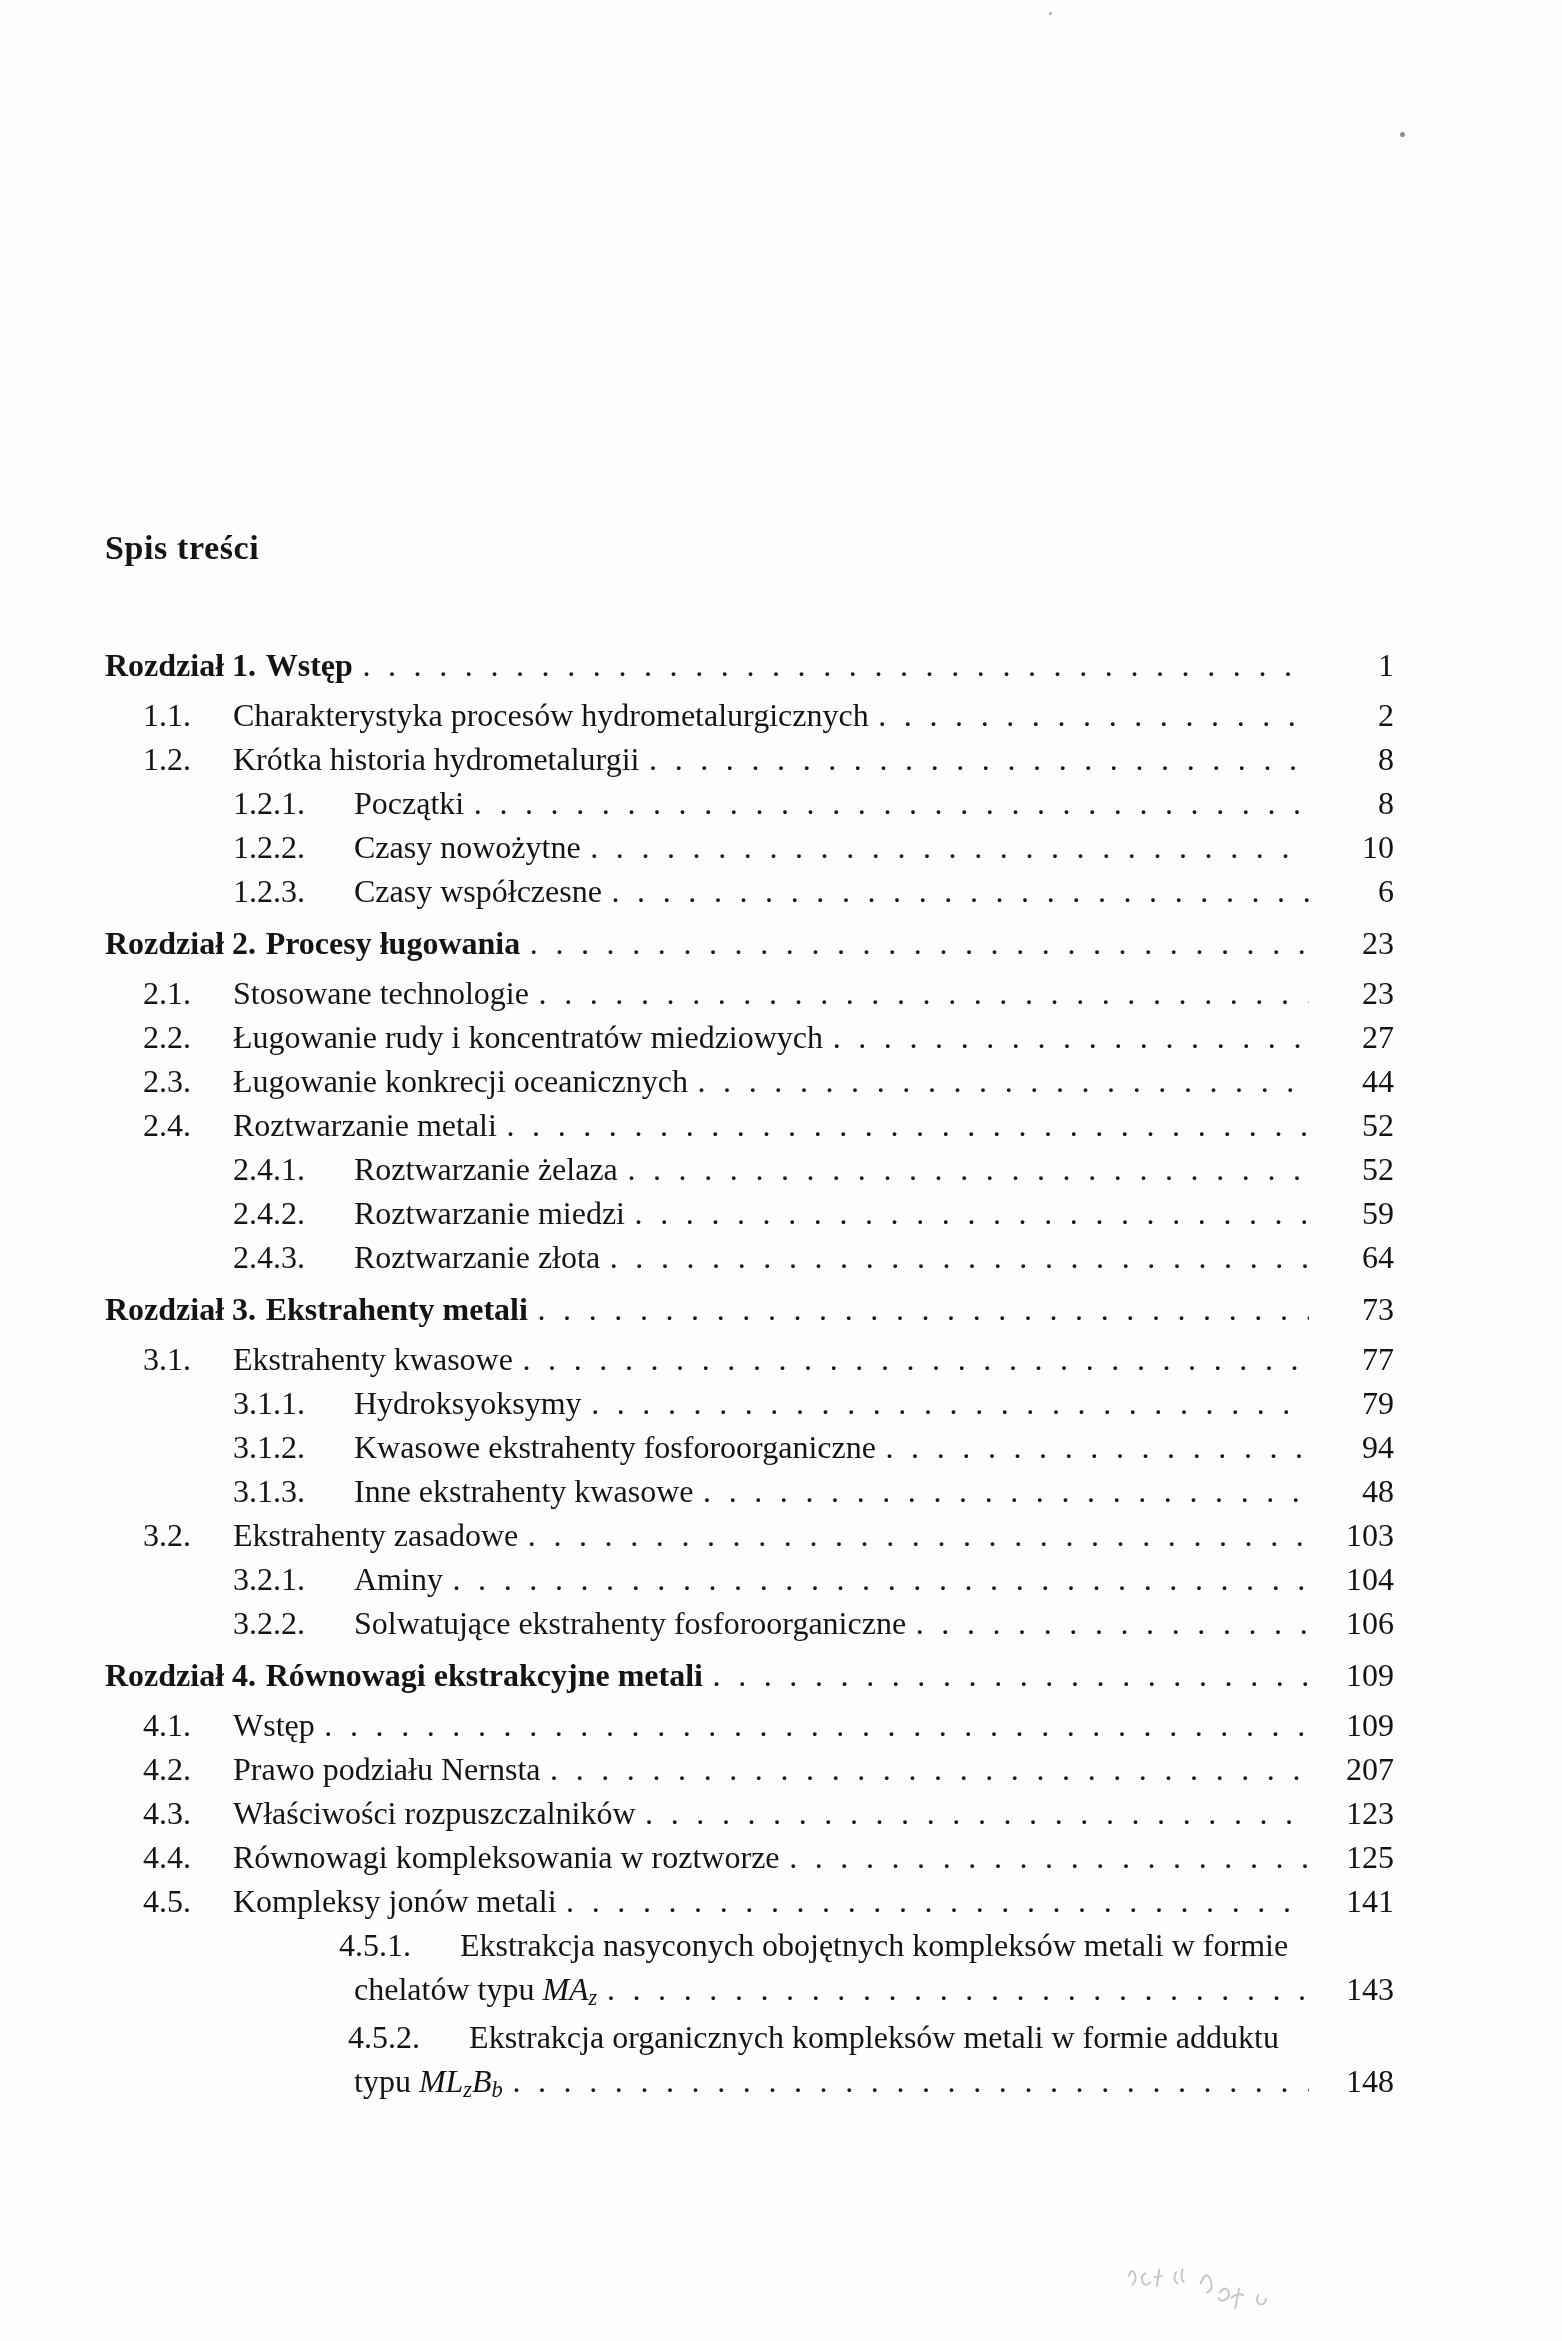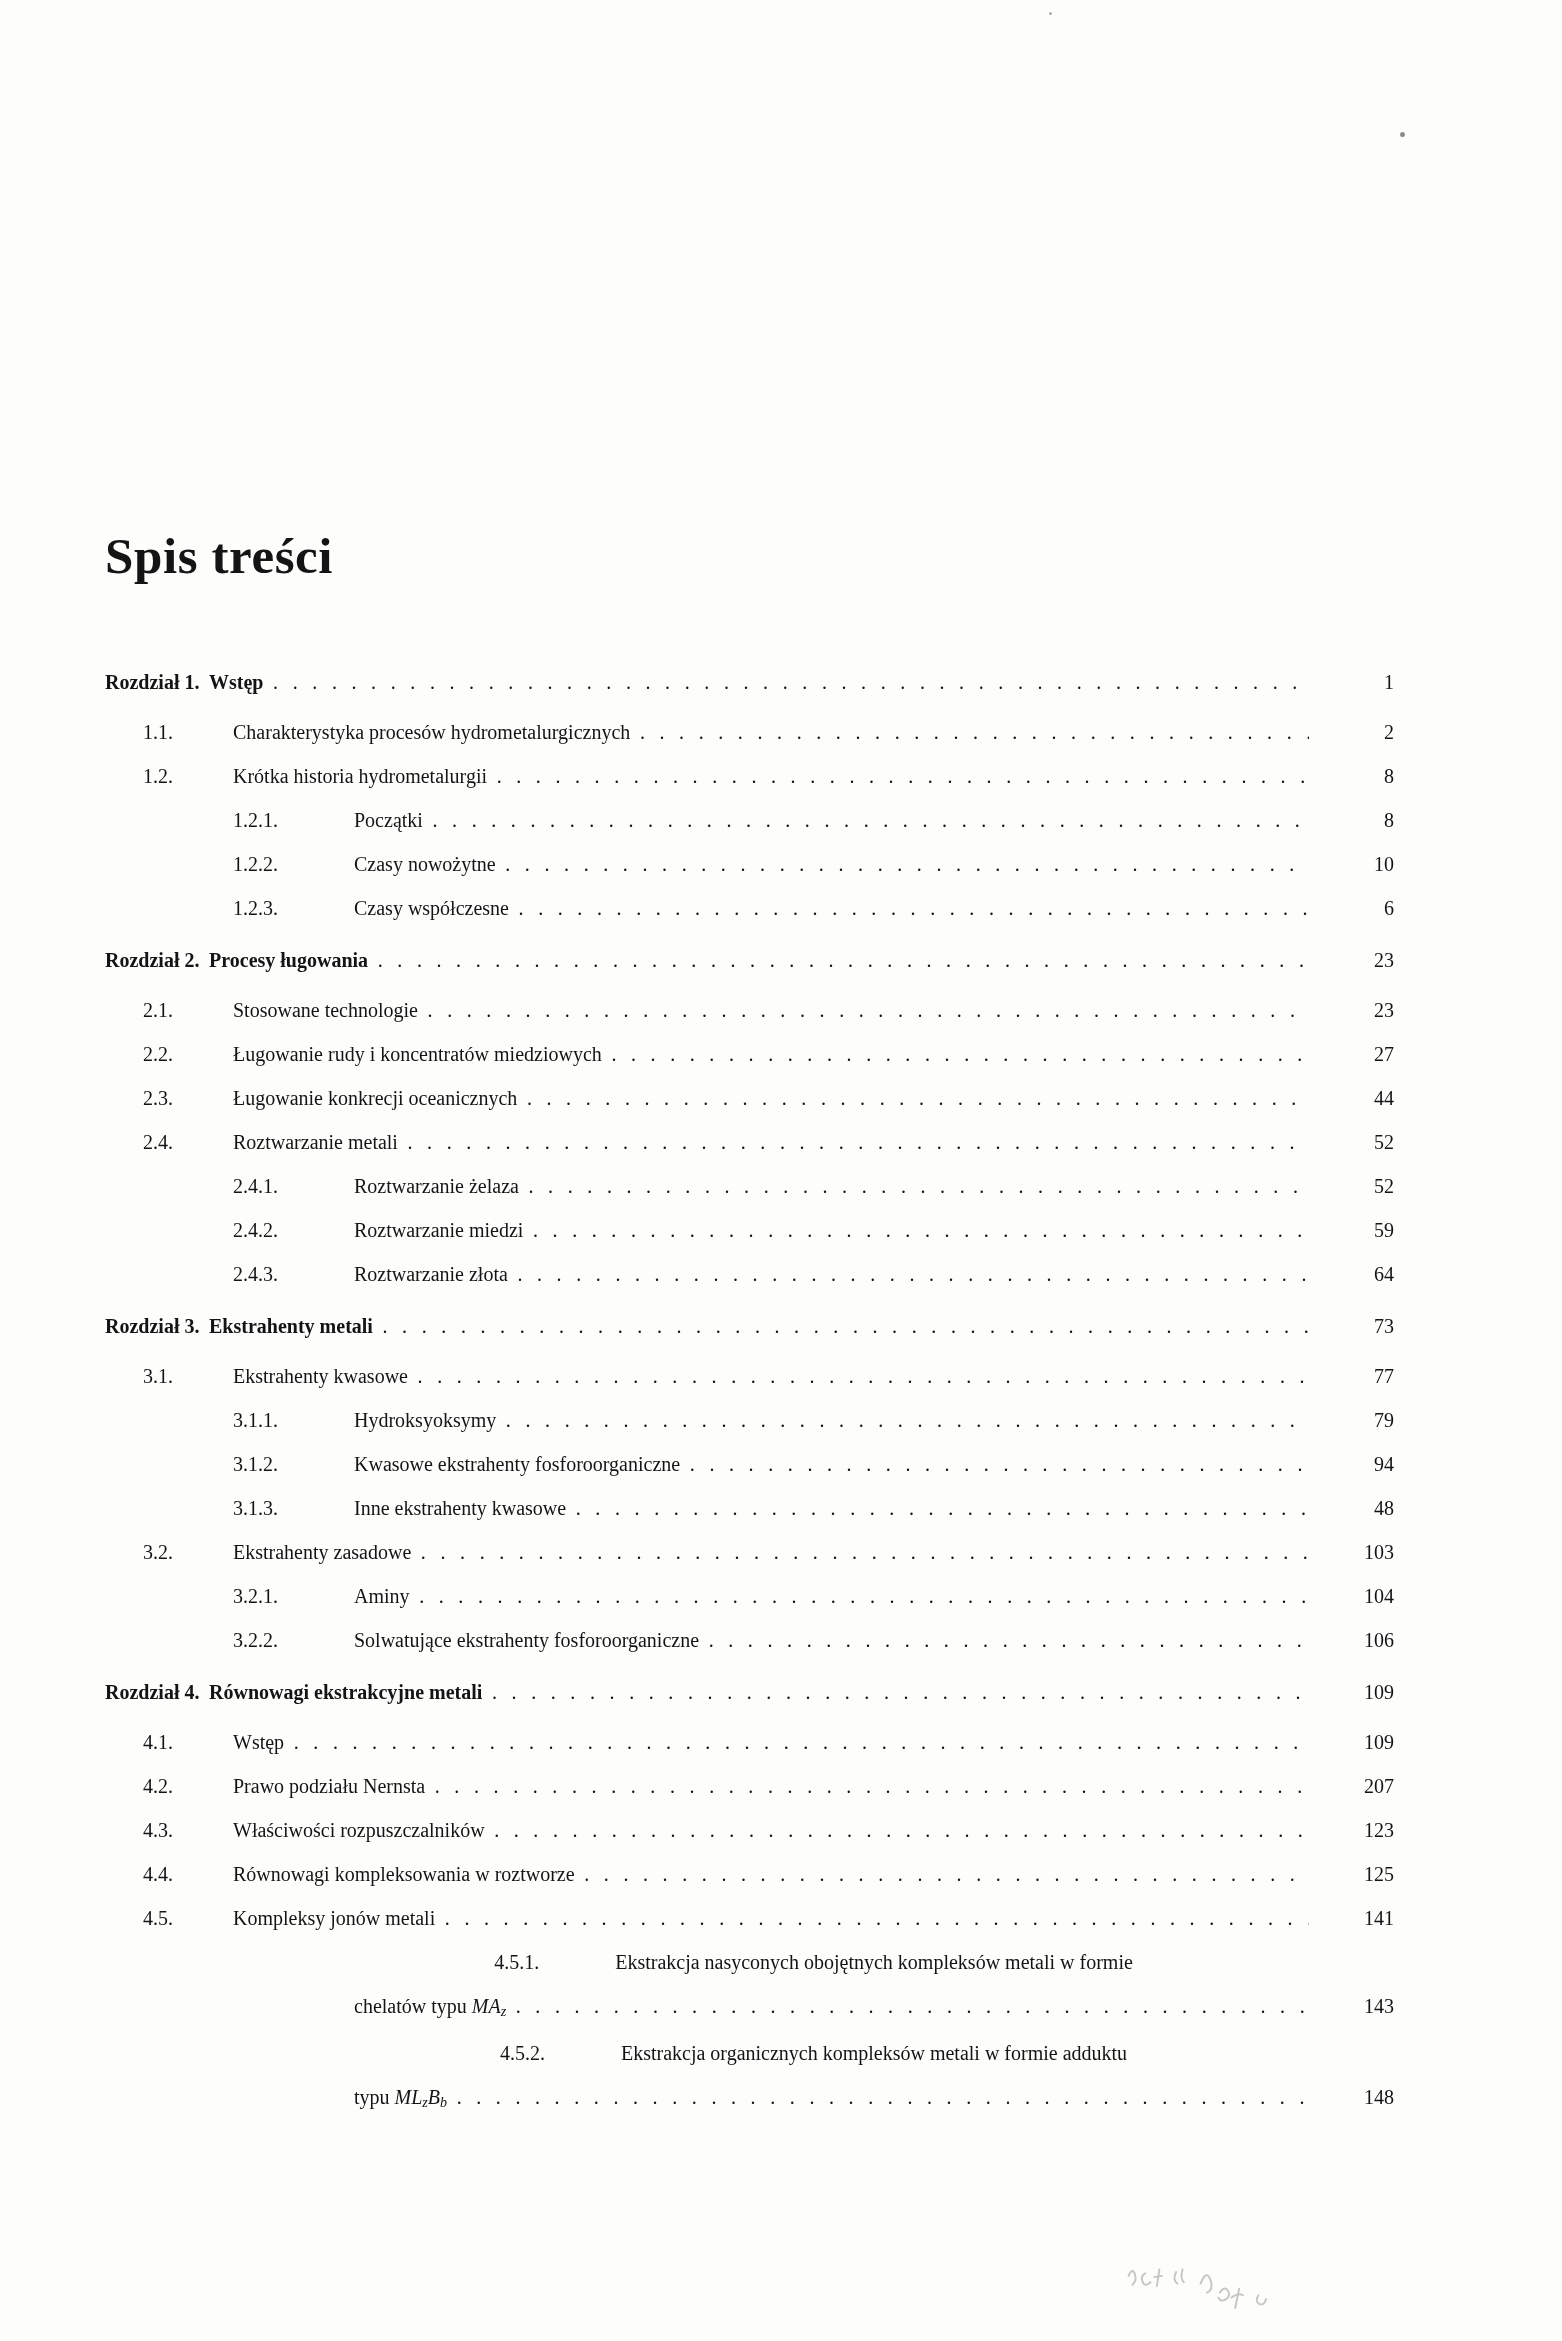--- a/index.html
+++ b/index.html
@@ -13,29 +13,29 @@
     position: relative;
     overflow: hidden;
   }
   .sheet {
     position: absolute;
     left: 105px;
     top: 0;
     width: 1289px;
   }
   h1.doc-title {
-    font-size: 51px;
+    font-size: 34px;
     line-height: 1;
     font-weight: bold;
     margin: 531px 0 0 0;
     letter-spacing: 0.6px;
   }
   .toc {
     margin-top: 78px;
-    font-size: 20px;
+    font-size: 32px;
     line-height: 44px;
   }
   .row {
     display: flex;
     align-items: baseline;
     white-space: nowrap;
   }
   .num { flex: 0 0 auto; }
   .row.l1 { padding-left: 38px; }
   .row.l1 .num { width: 90px; }

